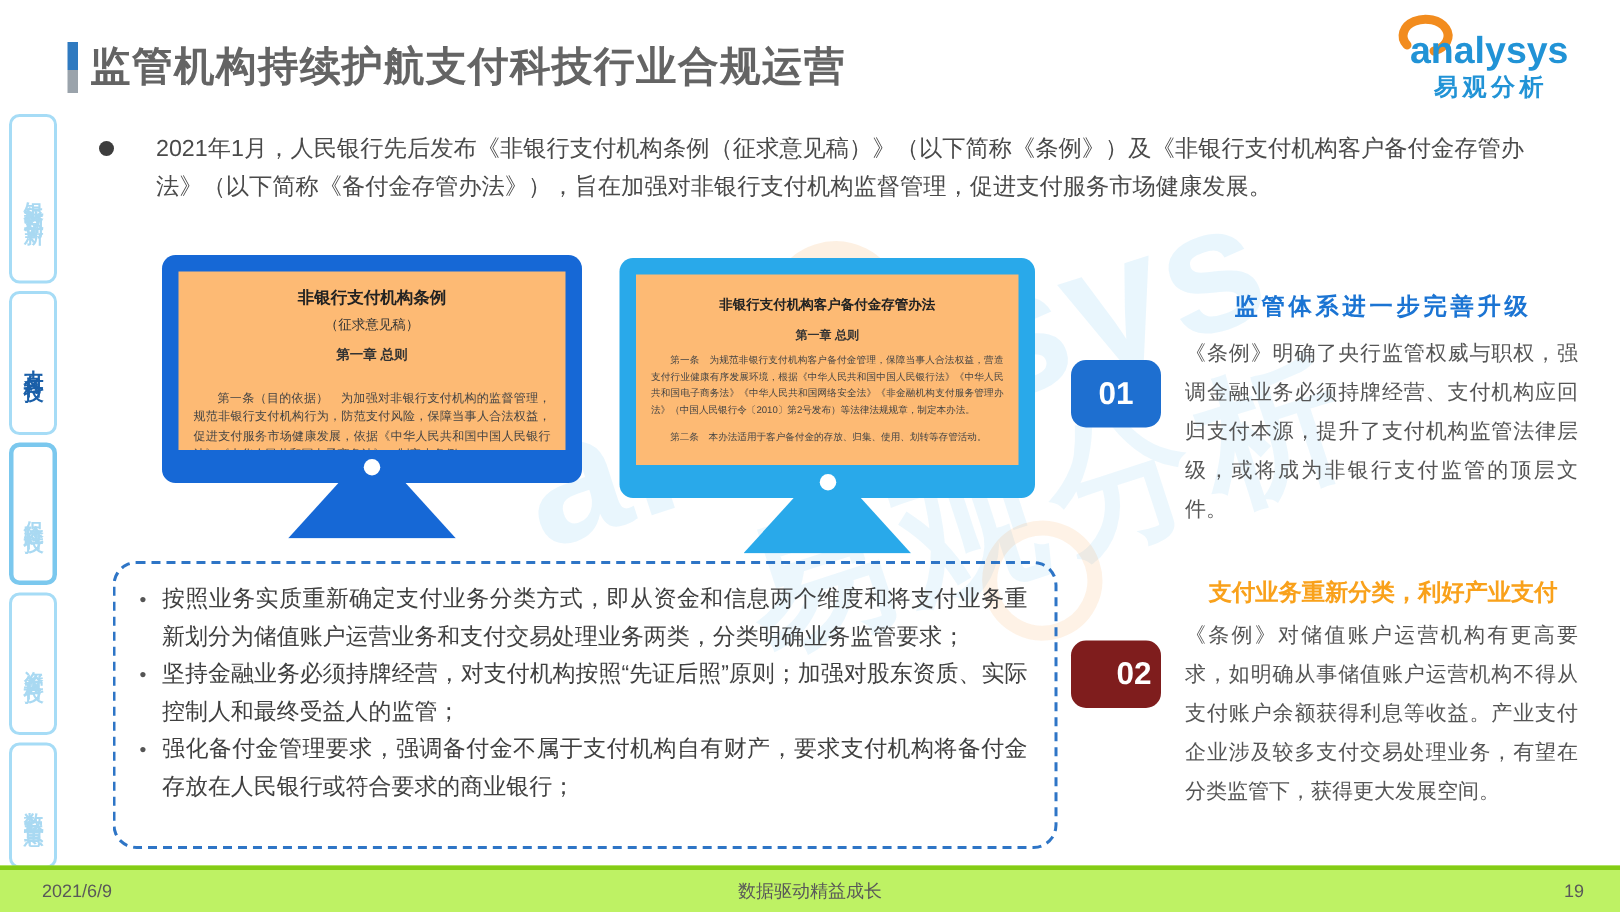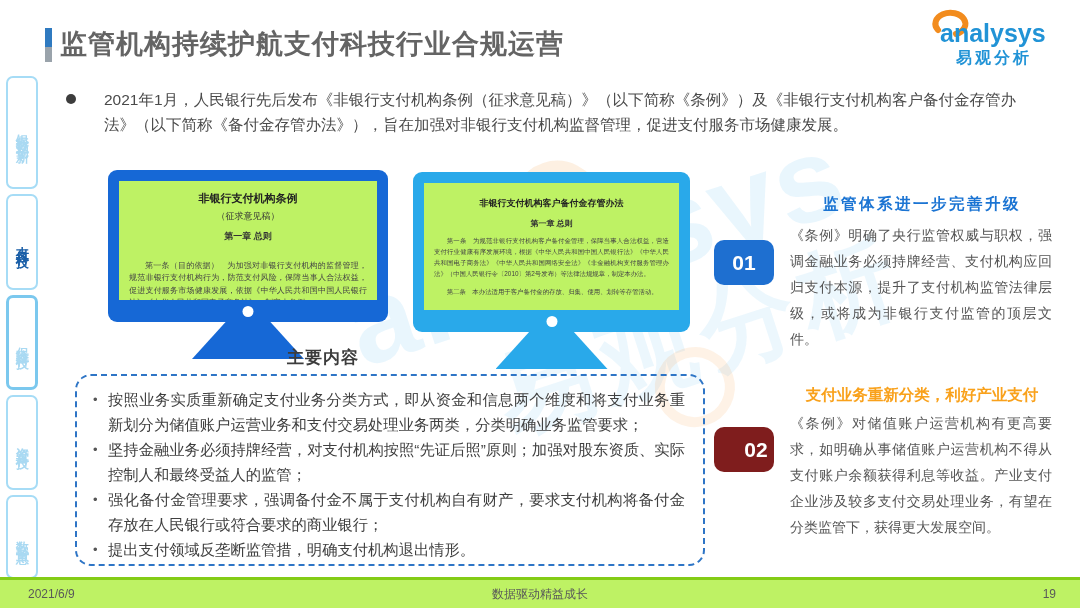--- a/index.html
+++ b/index.html
@@ -44,21 +44,21 @@
 
   
   .intro { position:absolute; left:66px; top:87px; width:950px; display:flex; gap:28px; z-index:1; }
   .intro-dot { width:10px; height:10px; border-radius:50%; background:#3d3d3d; margin-top:7px; flex:none; }
   .intro-text { flex:1; font-size:15.5px; line-height:25px; color:#4a4a4a; text-align:justify; }
 
   
   .monitor { position:absolute; z-index:1; }
   .monitor .frame { position:relative; border-radius:9px; }
   .monitor .screen { position:absolute; left:11px; right:11px; top:11px; bottom:22px;
-    background:#bef264; overflow:hidden; padding:8px 10px; }
+    background:#fdba74; overflow:hidden; padding:8px 10px; }
   .monitor .cam { position:absolute; left:50%; transform:translateX(-50%); bottom:5px;
     width:11px; height:11px; border-radius:50%; background:#fff; }
   .monitor .stand { position:absolute; left:50%; transform:translateX(-50%);
     width:112px; height:37px; clip-path:polygon(30% 0,70% 0,100% 100%,0 100%); }
 
   .m1 { left:108px; top:170px; width:280px; height:200px; }
   .m1 .frame { width:280px; height:152px; background:#1668d6; }
   .m1 .stand { top:152px; background:#1668d6; }
   .m2 { left:413px; top:172px; width:277px; height:200px; }
   .m2 .frame { width:277px; height:160px; background:#29a9ea; }
@@ -173,28 +173,26 @@
         <div class="doc-title">非银行支付机构客户备付金存管办法</div>
         <div class="doc-chapter">第一章  总则</div>
         <div class="doc-body">第一条　为规范非银行支付机构客户备付金管理，保障当事人合法权益，营造支付行业健康有序发展环境，根据《中华人民共和国中国人民银行法》《中华人民共和国电子商务法》《中华人民共和国网络安全法》《非金融机构支付服务管理办法》（中国人民银行令〔2010〕第2号发布）等法律法规规章，制定本办法。</div>
         <div class="doc-body">第二条　本办法适用于客户备付金的存放、归集、使用、划转等存管活动。</div>
       </div>
       <span class="cam"></span>
     </div>
     <div class="stand"></div>
   </div>
 
-  <div class="main-heading">主要内容</div>
 
   <div class="dashed-box">
     <ul class="key-points">
       <li>按照业务实质重新确定支付业务分类方式，即从资金和信息两个维度和将支付业务重新划分为储值账户运营业务和支付交易处理业务两类，分类明确业务监管要求；</li>
       <li>坚持金融业务必须持牌经营，对支付机构按照“先证后照”原则；加强对股东资质、实际控制人和最终受益人的监管；</li>
       <li>强化备付金管理要求，强调备付金不属于支付机构自有财产，要求支付机构将备付金存放在人民银行或符合要求的商业银行；</li>
-      <li>提出支付领域反垄断监管措，明确支付机构退出情形。</li>
     </ul>
   </div>
 
 
   <div class="badge badge1">01</div>
   <div class="sec-title sec1-title">监管体系进一步完善升级</div>
   <div class="sec-body sec1-body">《条例》明确了央行监管权威与职权，强调金融业务必须持牌经营、支付机构应回归支付本源，提升了支付机构监管法律层级，或将成为非银行支付监管的顶层文件。</div>
 
   <div class="badge badge2">02</div>
   <div class="sec-title sec2-title">支付业务重新分类，利好产业支付</div>

